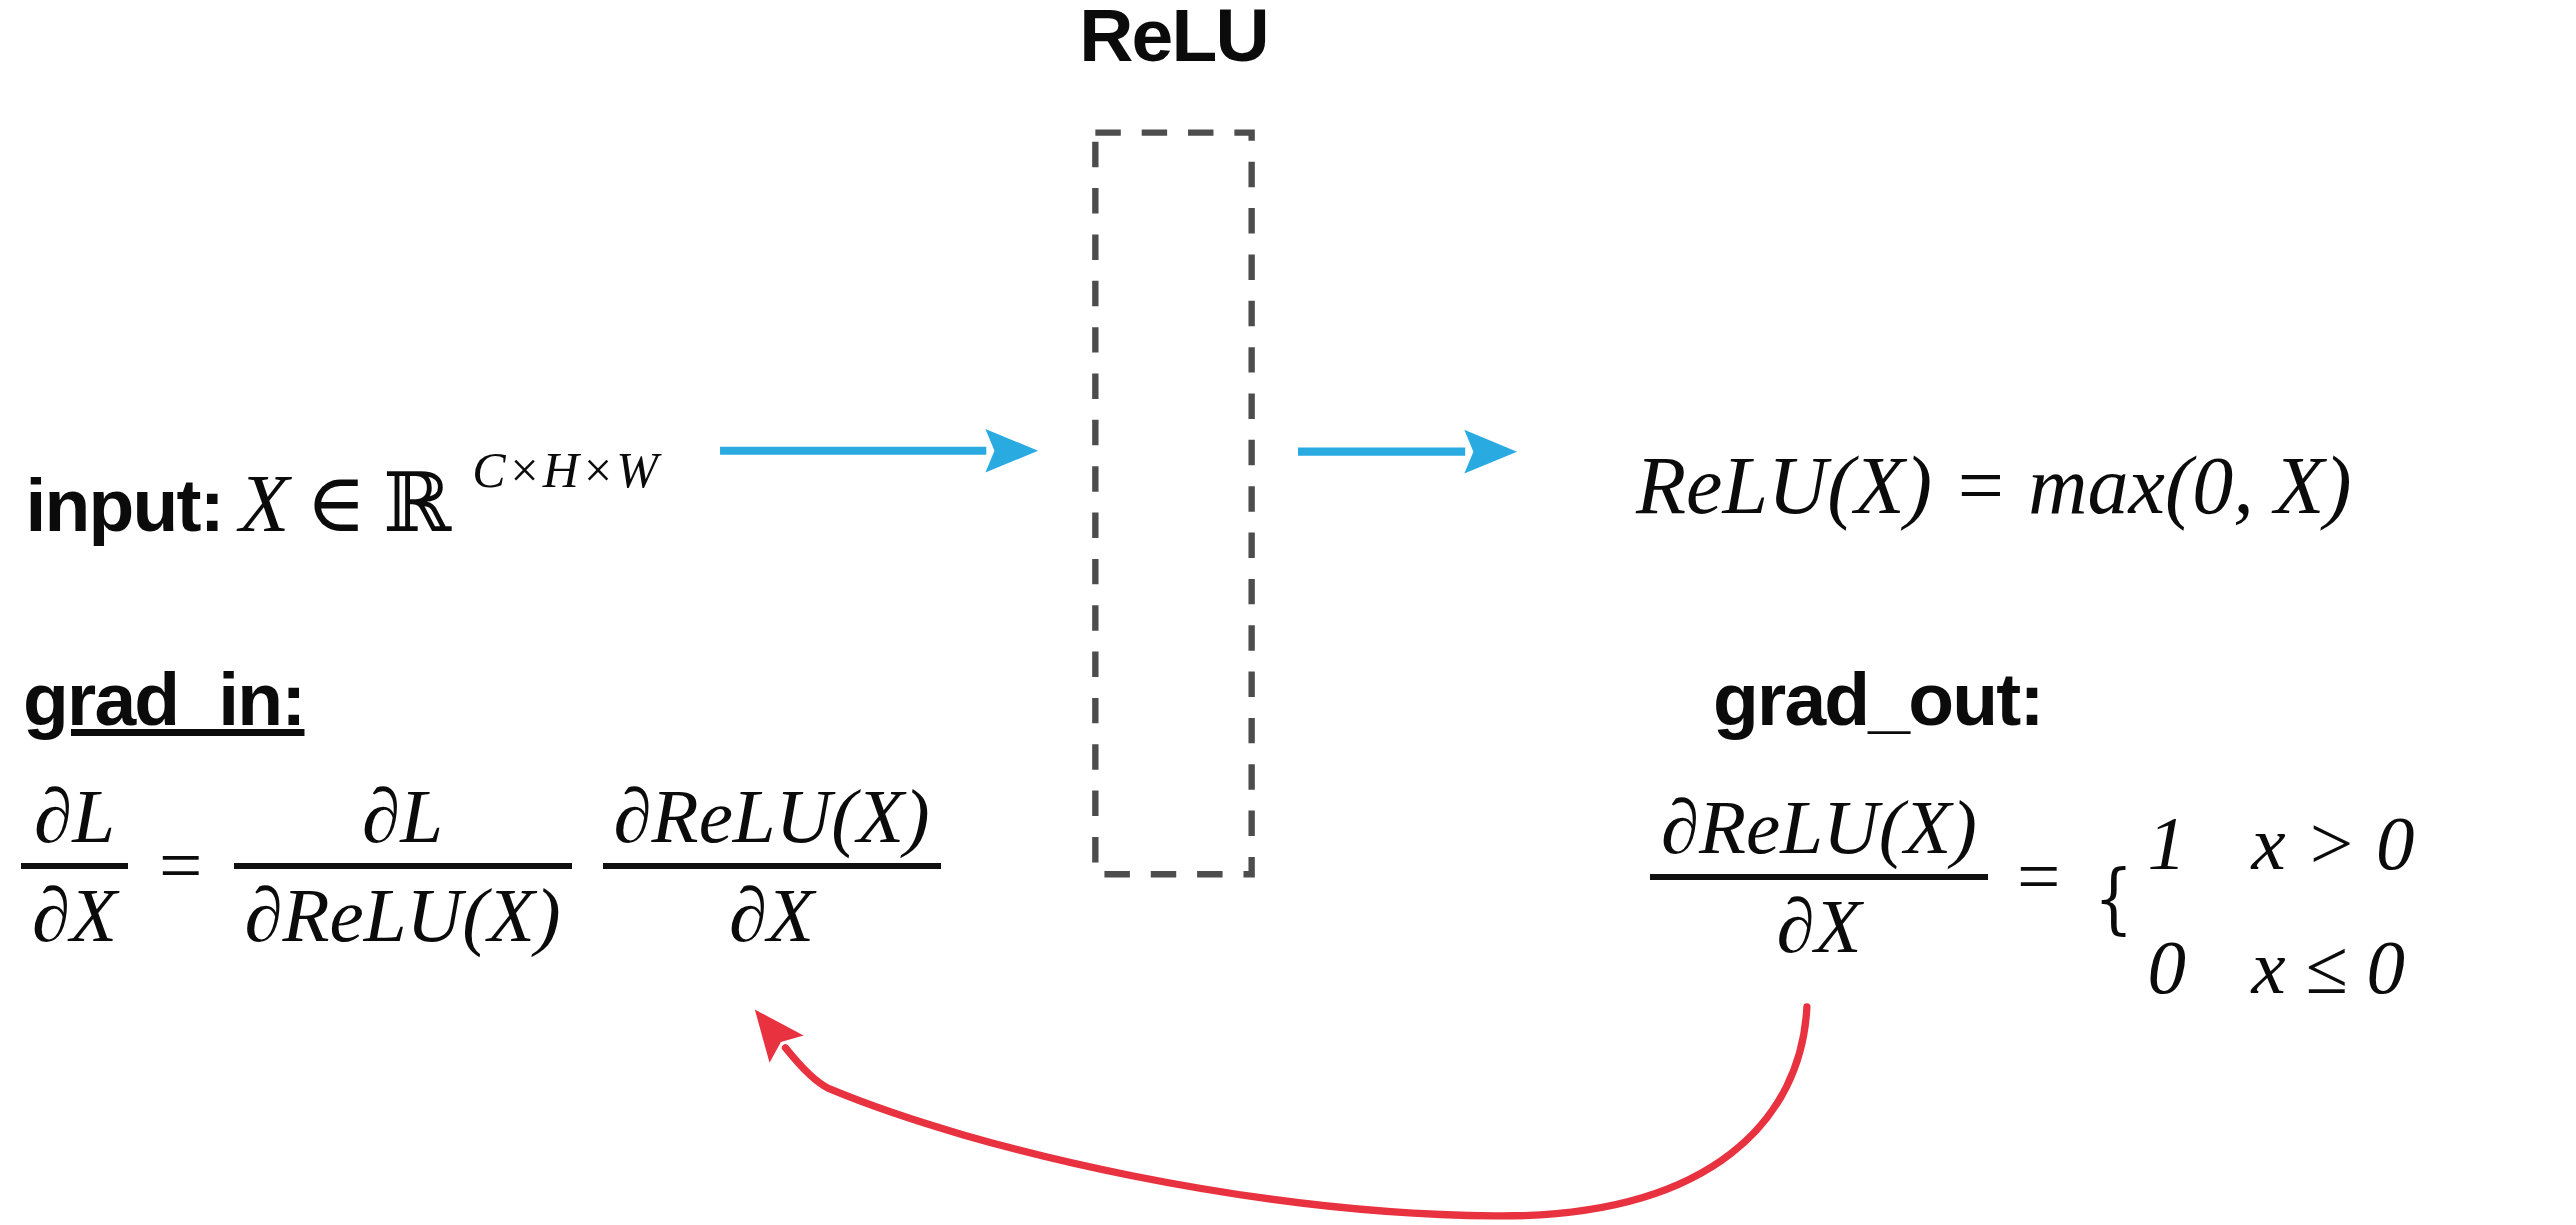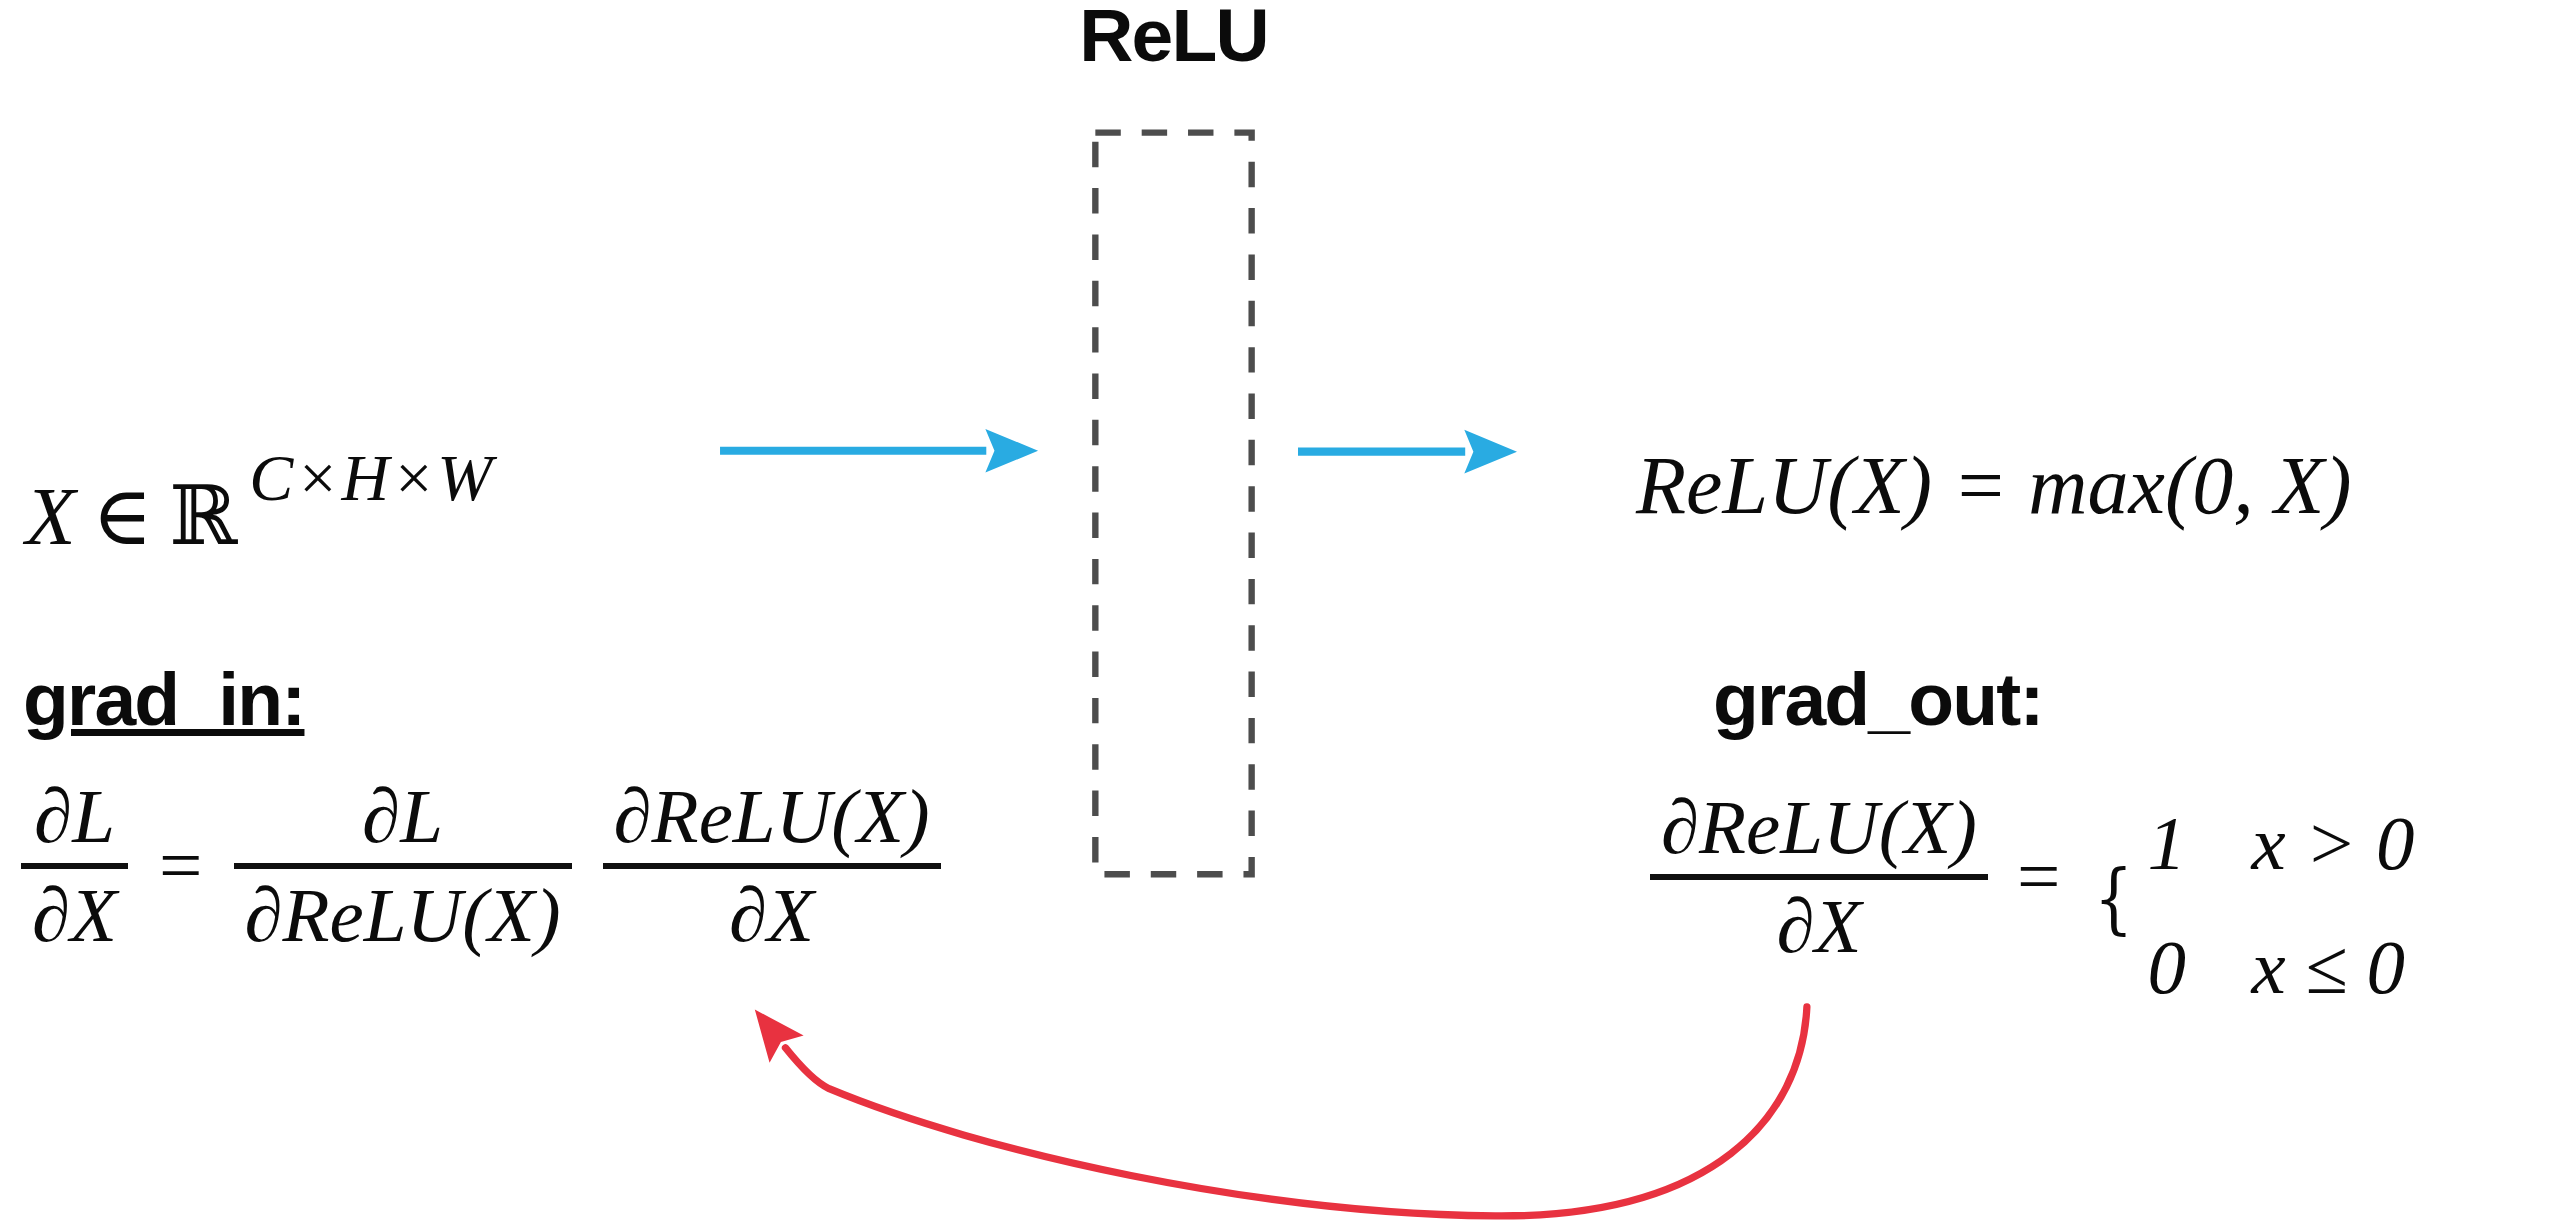--- a/index.html
+++ b/index.html
@@ -32,24 +32,24 @@
   .math {
     font-family: "Liberation Serif", "DejaVu Serif", serif;
     font-style: italic;
     font-size: 82px;
     line-height: 1;
     white-space: nowrap;
     color: #0b0b0b;
   }
   .sym-upright { font-style: normal; }
   .io-sup {
-    font-size: 66px;
+    font-size: 50px;
     vertical-align: 44px;
     letter-spacing: 1.8px;
-    margin-left: 12px;
+    margin-left: 21px;
   }
 
   .io-row {
     display: flex;
     align-items: baseline;
     gap: 16.4px;
   }
   .input-row  { left: 25.5px;   top: 445px; }
   .output-row { left: 1636px; top: 445px; }
 
@@ -124,20 +124,21 @@
   <path d="M1428,497 L1612,497" fill="none" stroke-width="9" marker-end="url(#mArrowBlue)" stroke="#29ABE2"></path>
 
   <path d="M1988,1108 C1982,1230 1885,1340 1645,1338 C1385,1336 1080,1268 912,1198 C897,1191 880,1173 864,1153" fill="none" stroke-width="8" stroke-linecap="round" marker-end="url(#mArrowRed)" stroke="#E83240"></path>
 </svg>
 
 <div class="abs title-wrap">
   <span class="label">ReLU</span>
 </div>
 
 <div class="abs io-row input-row">
+  <span class="label">input:</span>
   <span class="math"><span>X</span> <span class="sym-upright">∈</span> <span class="sym-upright">ℝ</span><sup class="io-sup">C×H×W</sup></span>
 </div>
 
 <div class="abs io-row output-row">
   <span class="math">ReLU(X) = max(0, X)</span>
 </div>
 
 <div class="abs label gradin-label">grad_in:</div>
 
 <div class="abs eq gradin-eq">

